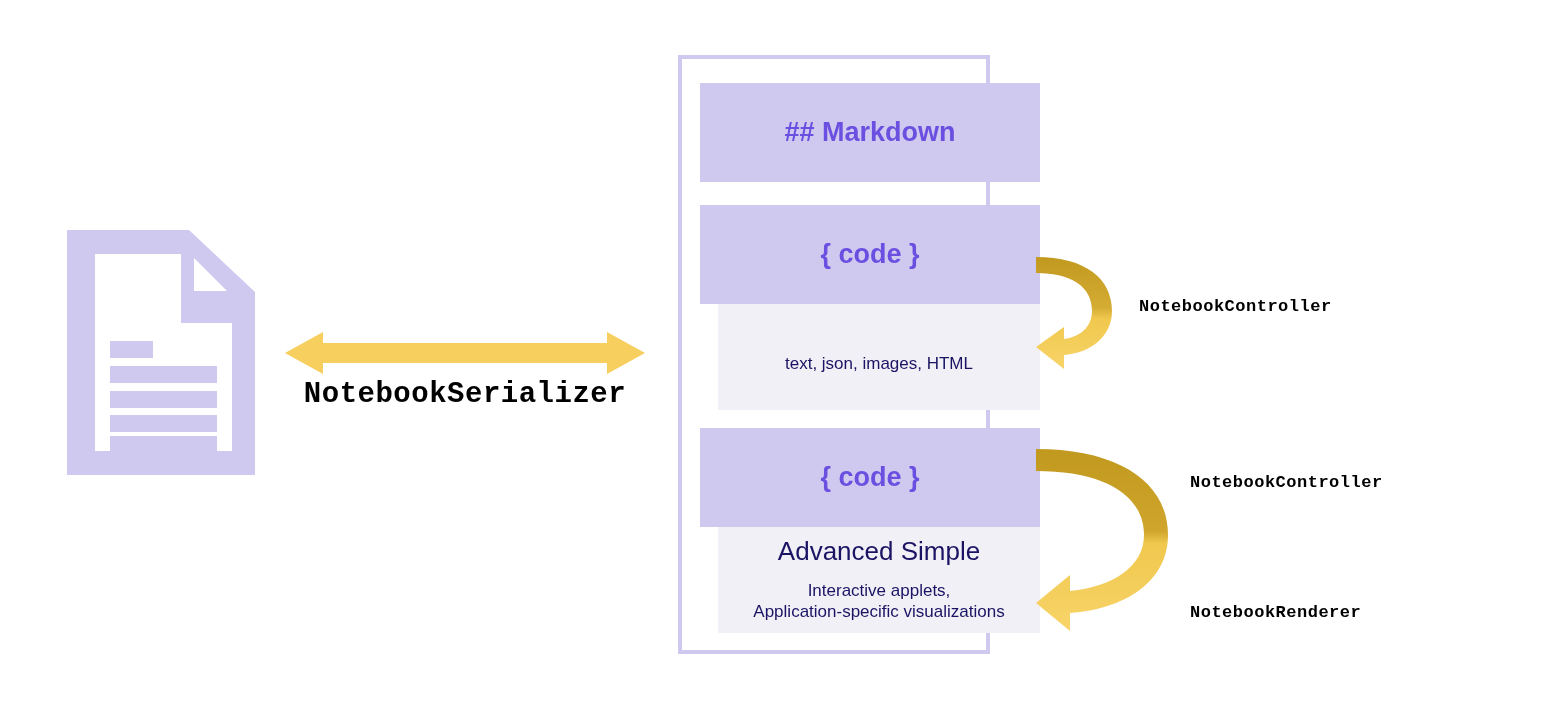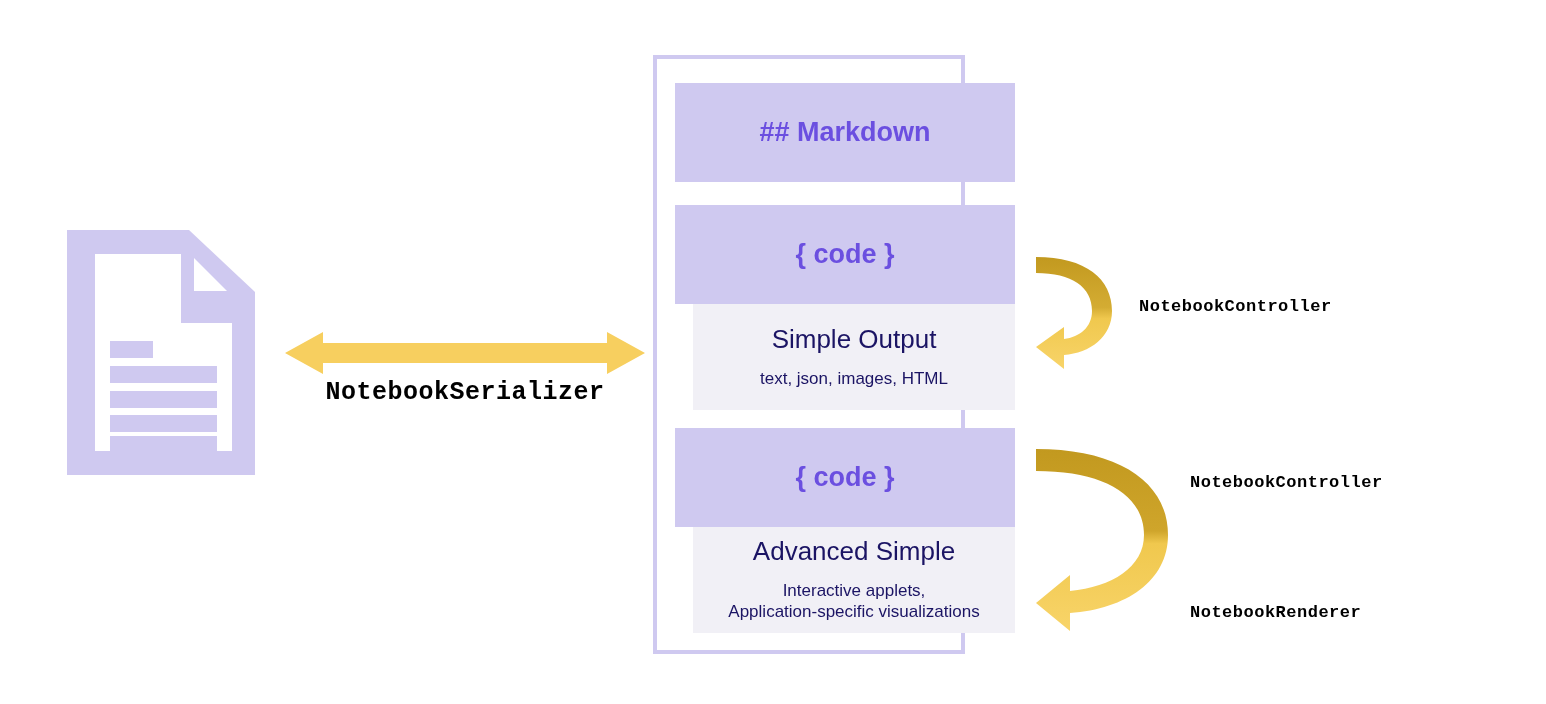--- a/index.html
+++ b/index.html
@@ -40,30 +40,30 @@
     height: 46px;
   }
   #serializer-label {
     position: absolute;
     left: 0;
     top: 48px;
     width: 364px;
     text-align: center;
     font-family: "Liberation Mono", monospace;
     font-weight: bold;
-    font-size: 25px;
+    font-size: 29px;
     letter-spacing: 0.5px;
     color: #000000;
     white-space: nowrap;
   }
 
   
   #notebook {
     position: absolute;
-    left: 653px;
+    left: 678px;
     top: 55px;
     width: 312px;
     height: 599px;
     border: 4px solid #cfc9f0;
     background: #ffffff;
     box-sizing: border-box;
   }
 
   .cell-block {
     position: absolute;
@@ -170,21 +170,20 @@
 
   <div id="cell-markdown" class="cell-block">
     <span class="cell-title">## Markdown</span>
   </div>
 
   <div id="cell-code-1" class="cell-block">
     <span class="cell-title">{ code }</span>
   </div>
 
   <div id="out-simple" class="output-block">
-    <span class="output-title">Simple Output</span>
     <span class="output-sub">text, json, images, HTML</span>
   </div>
 
   <div id="cell-code-2" class="cell-block">
     <span class="cell-title">{ code }</span>
   </div>
 
   <div id="out-advanced" class="output-block">
     <span class="output-title">Advanced Simple</span>
     <span class="output-sub">Interactive applets,</span>

